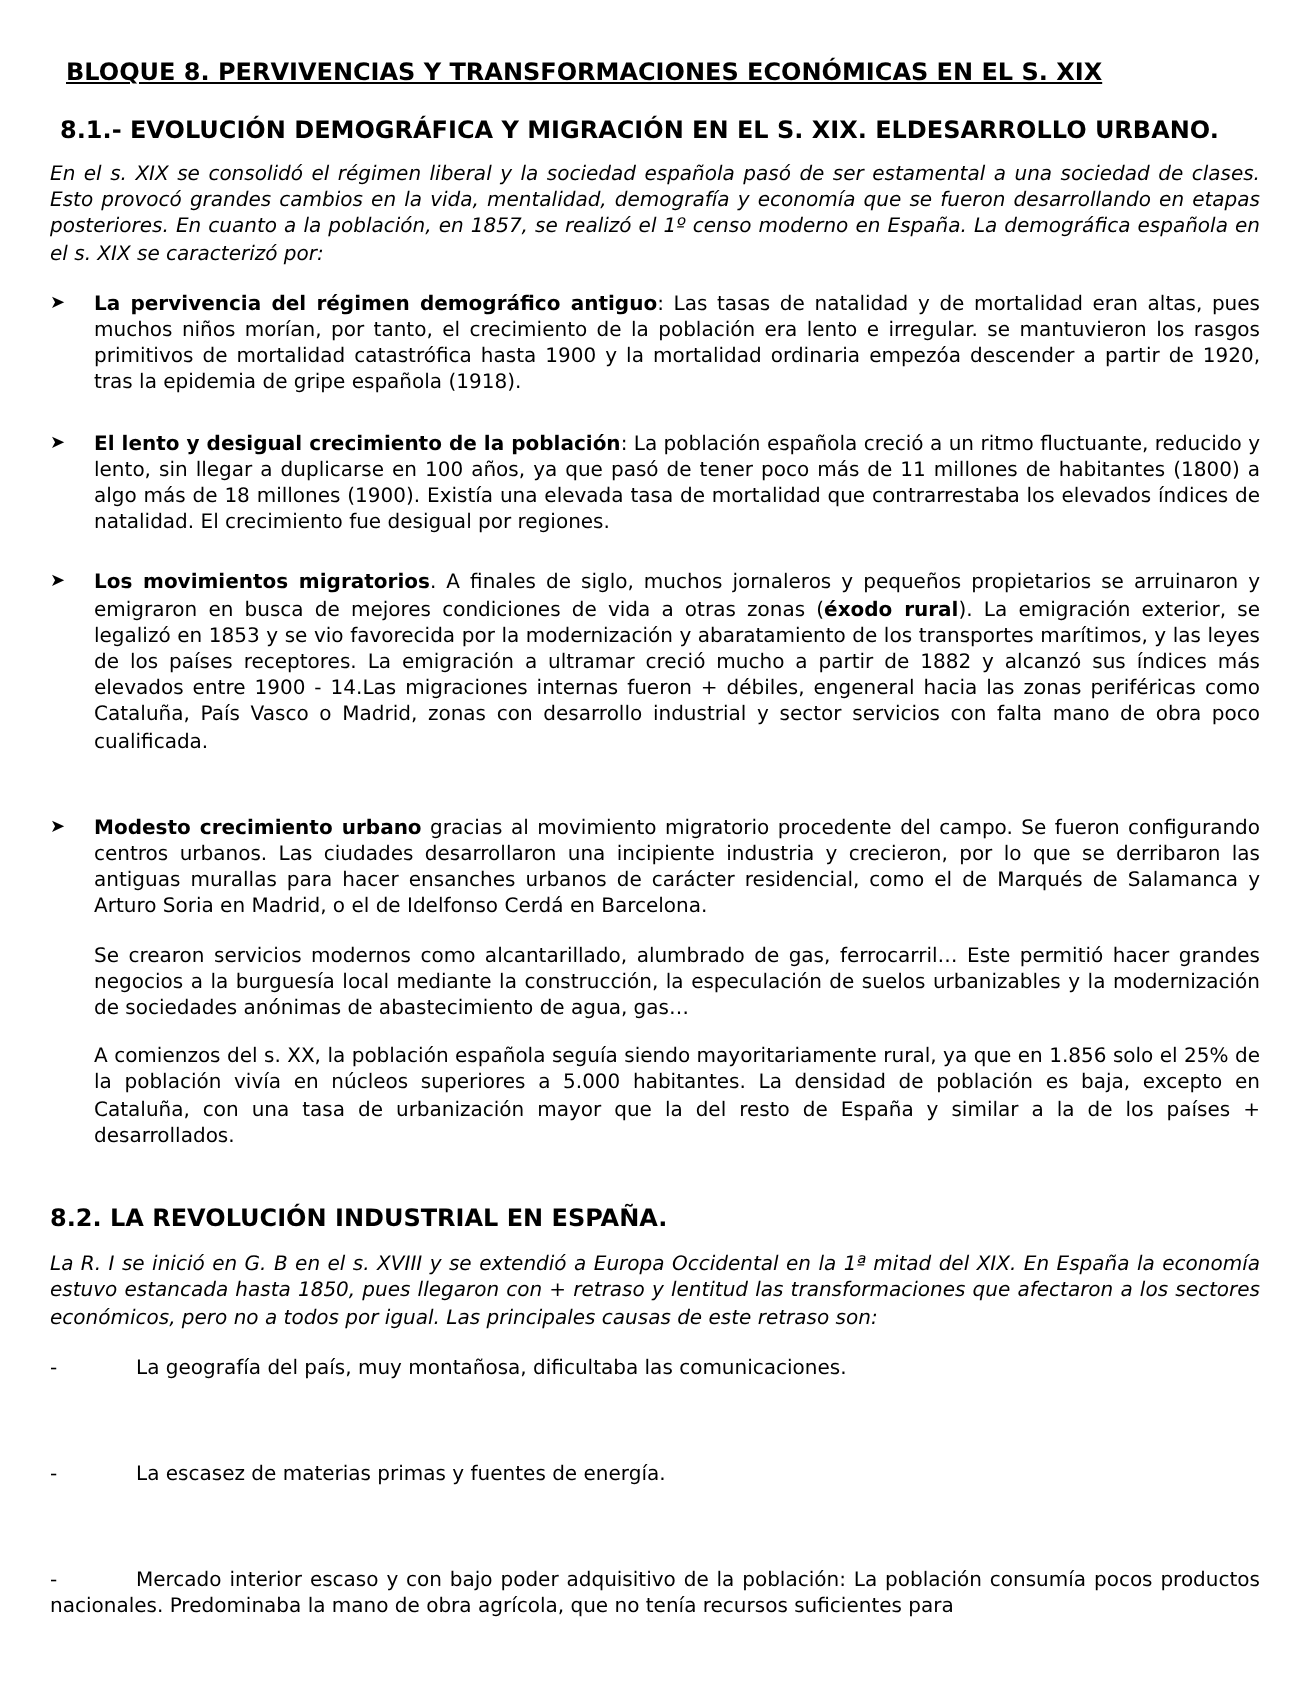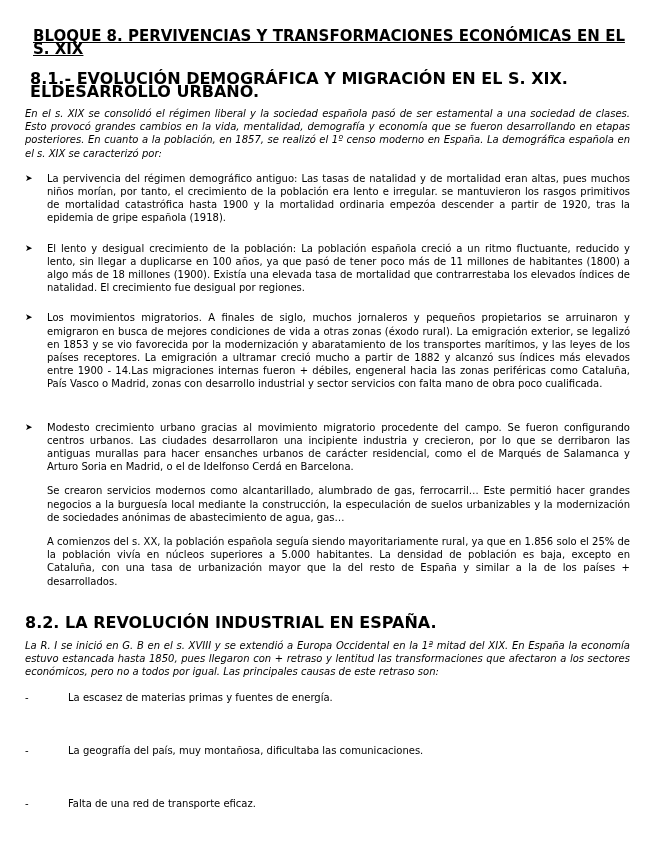--- a/index.html
+++ b/index.html
@@ -8,29 +8,29 @@
     width: 655px;
     min-height: 848px;
     background: #ffffff;
     color: #000000;
     font-family: "DejaVu Sans", sans-serif;
     font-size: 10px;
     line-height: 13.2px;
     padding: 30px 25px 10px 25px;
   }
   .doc-title {
-    font-size: 15px;
+    font-size: 12px;
     font-weight: bold;
     text-decoration: underline;
     margin-left: 8px;
     margin-bottom: 16px;
     line-height: 13px;
   }
   .section-heading {
-    font-size: 16px;
+    font-size: 12px;
     font-weight: bold;
     margin-left: 5px;
     margin-bottom: 9px;
     line-height: 13px;
   }
   .section-heading.s2 { margin-left: 0; margin-top: 28px; margin-bottom: 10px; }
   p.body {
     text-align: justify;
     margin-bottom: 12px;
     font-style: italic;
@@ -55,21 +55,21 @@
   .bullet .bullet-body p:last-child { margin-bottom: 0; }
   .dash-item {
     text-align: justify;
     margin-bottom: 40px;
   }
   .dash-item:last-child { margin-bottom: 0; }
   .dash-item .dash {
     display: inline-block;
     width: 43px;
   }
-  b { font-weight: normal; }
+  b { font-weight: bold; }
 </style>
 </head>
 <body>
 
 <div class="page">
 
   <h1 class="doc-title">BLOQUE 8. PERVIVENCIAS Y TRANSFORMACIONES ECONÓMICAS EN EL S. XIX</h1>
 
   <h2 class="section-heading">8.1.- EVOLUCIÓN DEMOGRÁFICA Y MIGRACIÓN EN EL S. XIX. ELDESARROLLO URBANO.</h2>
 
@@ -102,21 +102,20 @@
       <p><b>Modesto crecimiento urbano</b><span> gracias al movimiento migratorio procedente del campo. Se fueron configurando centros urbanos. Las ciudades desarrollaron una incipiente industria y crecieron, por lo que se derribaron las antiguas murallas para hacer ensanches urbanos de carácter residencial, como el de Marqués de Salamanca y Arturo Soria en Madrid, o el de Idelfonso Cerdá en Barcelona.</span></p>
       <p>Se crearon servicios modernos como alcantarillado, alumbrado de gas, ferrocarril… Este permitió hacer grandes negocios a la burguesía local mediante la construcción, la especulación de suelos urbanizables y la modernización de sociedades anónimas de abastecimiento de agua, gas…</p>
       <p>A comienzos del s. XX, la población española seguía siendo mayoritariamente rural, ya que en 1.856 solo el 25% de la población vivía en núcleos superiores a 5.000 habitantes. La densidad de población es baja, excepto en Cataluña, con una tasa de urbanización mayor que la del resto de España y similar a la de los países + desarrollados.</p>
     </div>
   </div>
 
   <h2 class="section-heading s2">8.2. LA REVOLUCIÓN INDUSTRIAL EN ESPAÑA.</h2>
 
   <p class="body">La R. I se inició en G. B en el s. XVIII y se extendió a Europa Occidental en la 1ª mitad del XIX. En España la economía estuvo estancada hasta 1850, pues llegaron con + retraso y lentitud las transformaciones que afectaron a los sectores económicos, pero no a todos por igual. Las principales causas de este retraso son:</p>
 
+  <p class="dash-item"><span class="dash">-</span><span>La geografía del país, muy montañosa, dificultaba las comunicaciones.</span></p>
+
   <p class="dash-item"><span class="dash">-</span><span>La escasez de materias primas y fuentes de energía.</span></p>
 
-  <p class="dash-item"><span class="dash">-</span><span>La geografía del país, muy montañosa, dificultaba las comunicaciones.</span></p>
-
-  <p class="dash-item"><span class="dash">-</span><span>Falta de una red de transporte eficaz.</span></p>
 
   <p class="dash-item"><span class="dash">-</span><span>Mercado interior escaso y con bajo poder adquisitivo de la población: La población consumía pocos productos nacionales. Predominaba la mano de obra agrícola, que no tenía recursos suficientes para</span></p>
 
 </div>
 
 </body></html>

